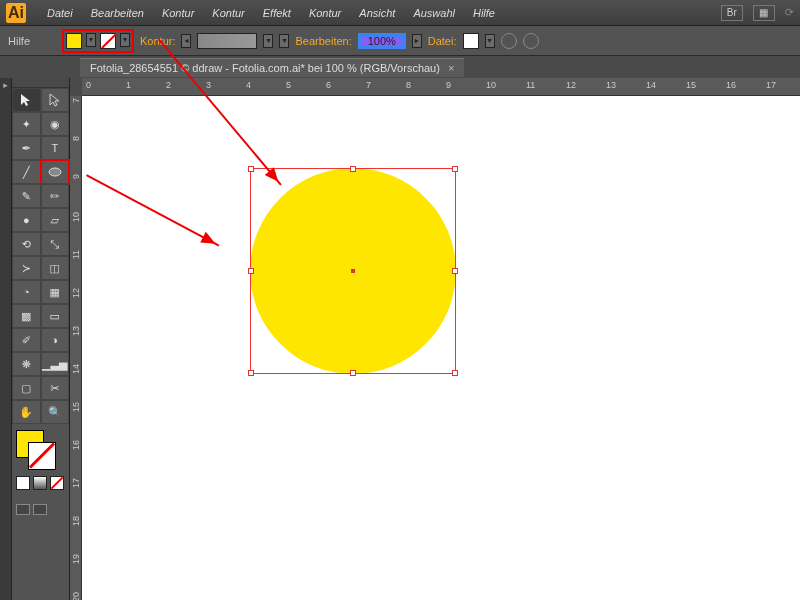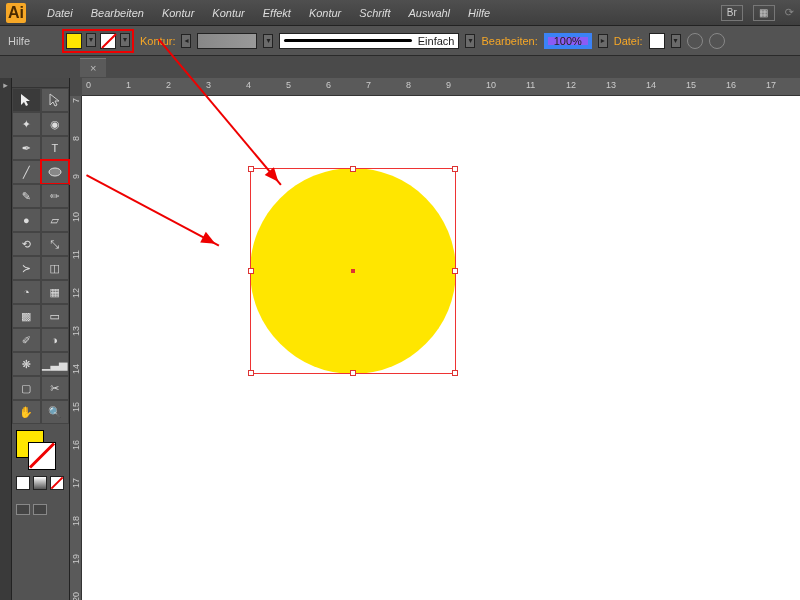--- a/index.html
+++ b/index.html
@@ -64,21 +64,21 @@
 <body>
 
 <div class="menubar">
   <div class="ai-logo">Ai</div>
   <div class="mitem">Datei</div>
   <div class="mitem">Bearbeiten</div>
   <div class="mitem">Kontur</div>
   <div class="mitem">Kontur</div>
   <div class="mitem">Effekt</div>
   <div class="mitem">Kontur</div>
-  <div class="mitem">Schrift</div>
+  <div class="mitem">Ansicht</div>
   <div class="mitem">Auswahl</div>
   <div class="mitem">Hilfe</div>
   <div class="right">
     <div class="ic">Br</div>
     <div class="ic">▦</div>
     <div style="color:#888">⟳</div>
   </div>
 </div>
 
 <div class="controlbar">
@@ -87,37 +87,34 @@
   <div class="swatch-group">
     <div class="swatch fill"></div>
     <div class="drop">▾</div>
     <div class="swatch stroke"></div>
     <div class="drop">▾</div>
   </div>
   <span class="ctrl-label">Kontur:</span>
   <div class="drop">◂</div>
   <div class="stroke-preview"></div>
   <div class="drop">▾</div>
-  <div class="var-stroke">
-    <div class="line"></div>
-      <span>Einfach</span>
-  </div>
   <div class="drop">▾</div>
   <span class="ctrl-label">Bearbeiten:</span>
   <div class="opacity-box">100%</div>
   <div class="drop">▸</div>
   <span class="ctrl-label">Datei:</span>
   <div class="stil-sw"></div>
   <div class="drop">▾</div>
   <div class="round-ic"></div>
   <div class="round-ic"></div>
 </div>
 
 <div class="doctab-row">
   <div class="doctab">
+    <span>Fotolia_28654551 © ddraw - Fotolia.com.ai* bei 100 % (RGB/Vorschau)</span>
     <span class="x">×</span>
   </div>
 </div>
 
 <div class="left-strip">
     <div class="chev">▸</div>
   </div>
 
 <div class="toolbox">
   <div class="tabbar"></div>

